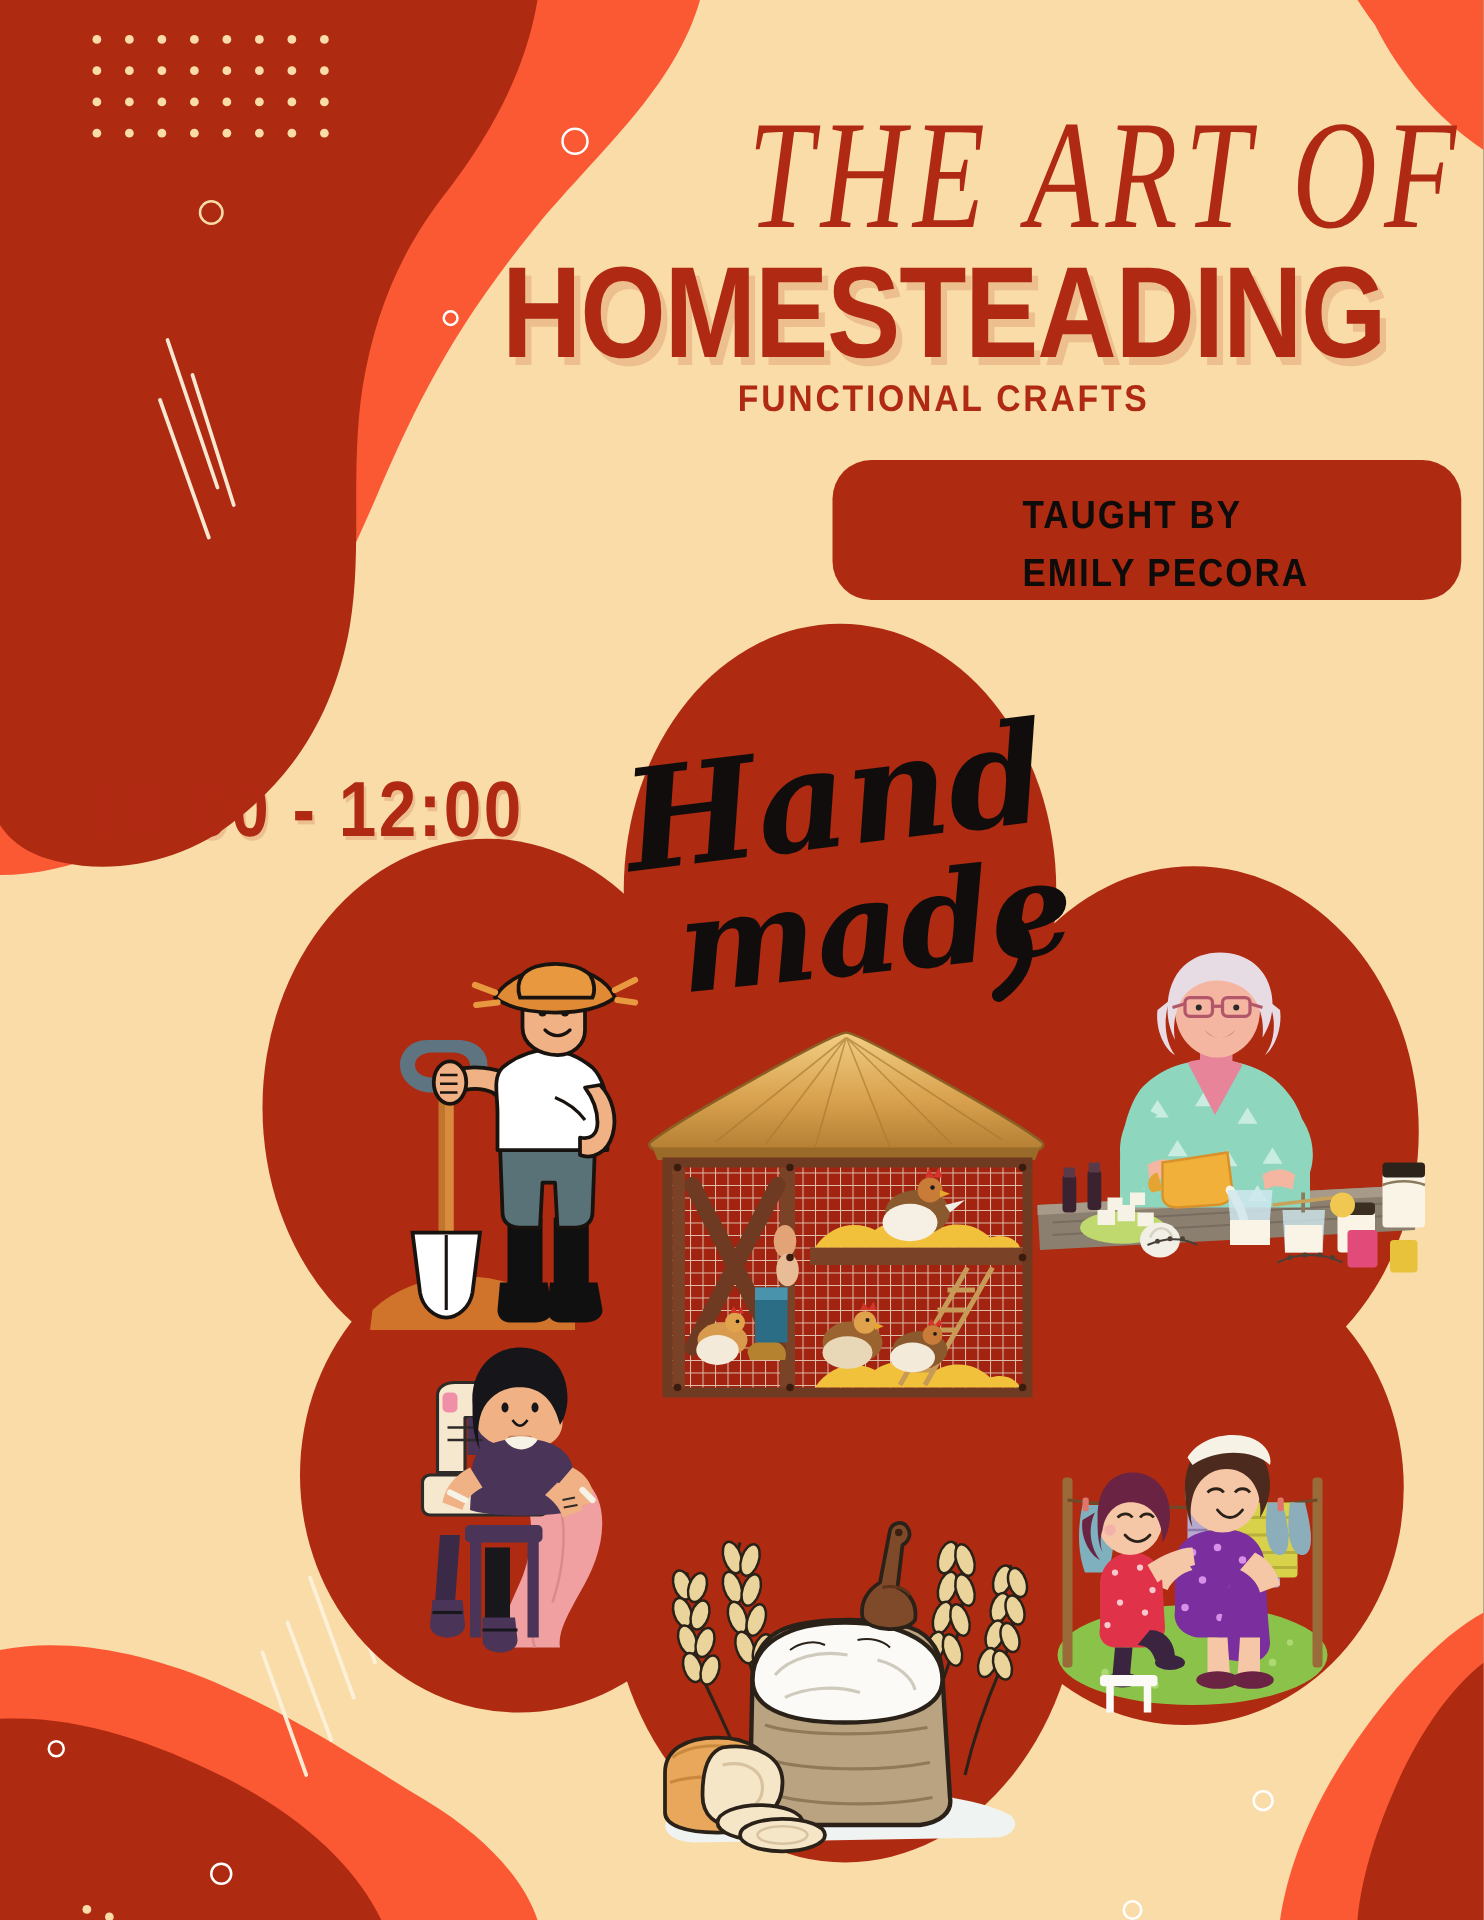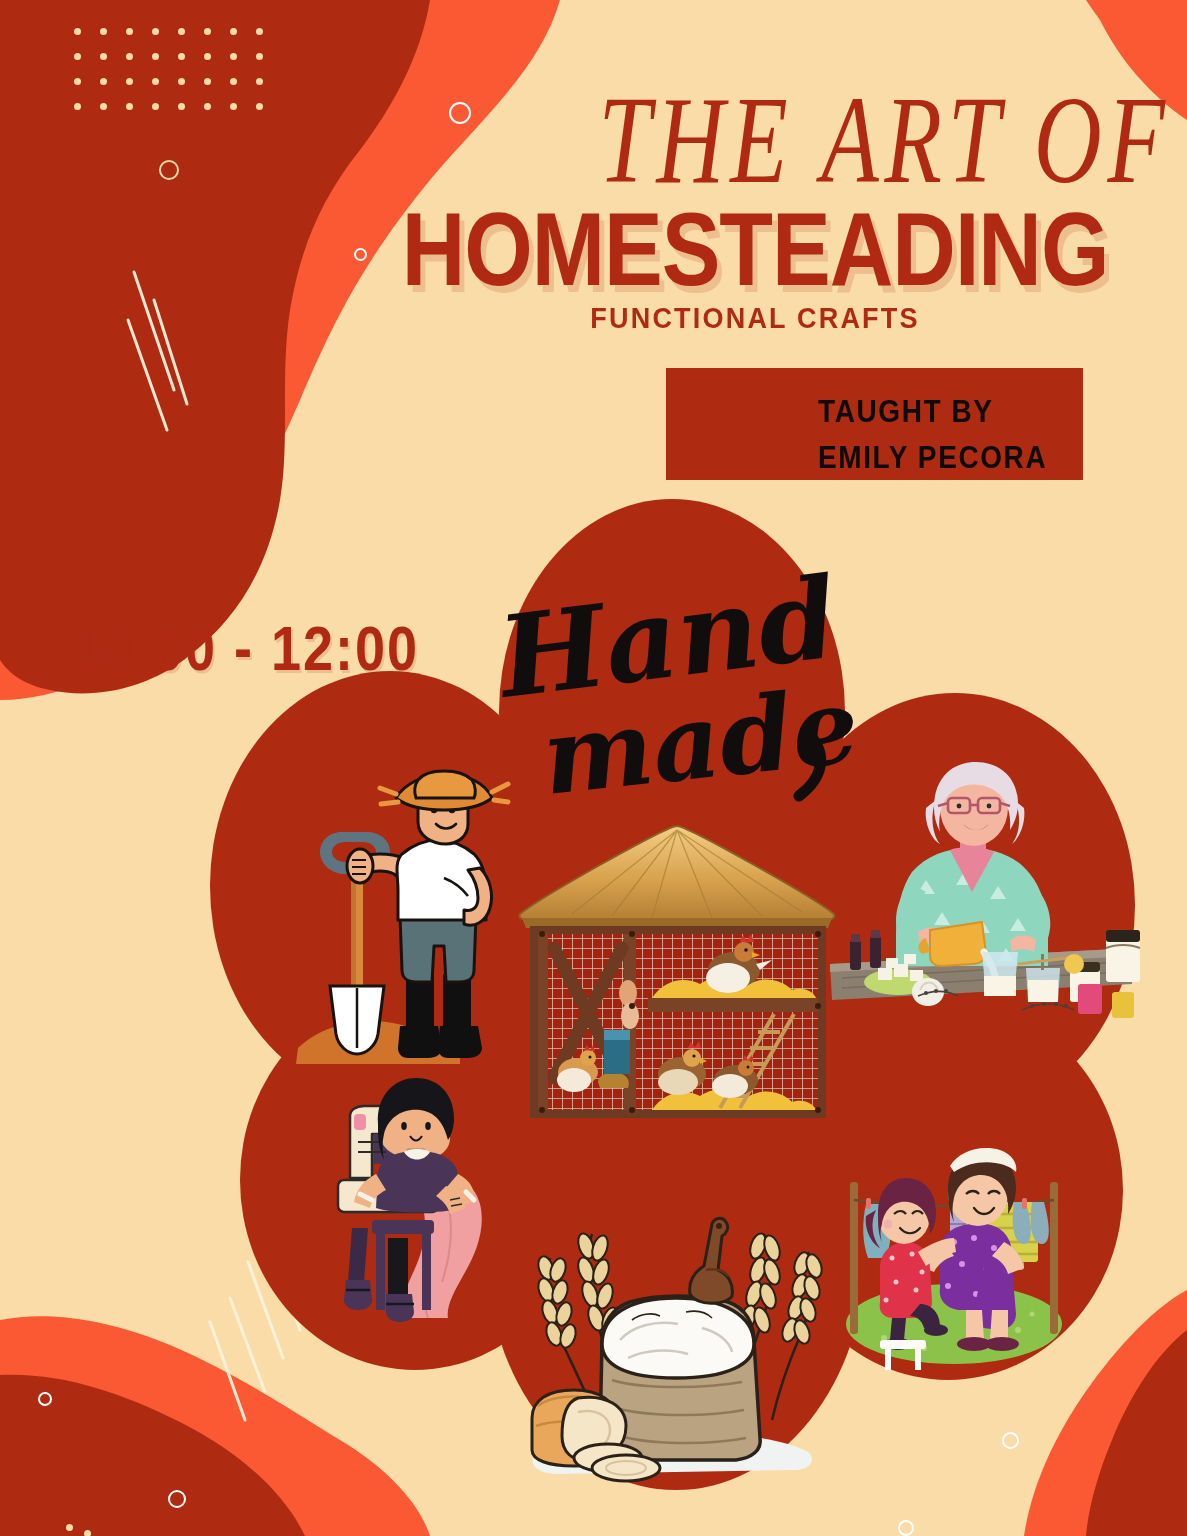--- a/index.html
+++ b/index.html
@@ -48,22 +48,23 @@
     font-size:27px;
     letter-spacing:2.2px;
     color:#B02A13;
     transform:scaleY(1.1);
     transform-origin:center top;
   }
 
   
   .taught-box {
     position:absolute; left:666px; top:368px;
-    width:417px; height:112px;
+    width:503px; height:112px;
     background:#AE2A11;
+    border-radius:31px;
   }
   .taught-box .tb-inner {
     position:absolute; left:152px; top:22px;
     color:#0d0c0b; font-weight:bold;
     font-size:28px; letter-spacing:1.6px; line-height:1.45;
     transform:scaleY(1.12); transform-origin:left top;
     white-space:nowrap;
   }
 
   

